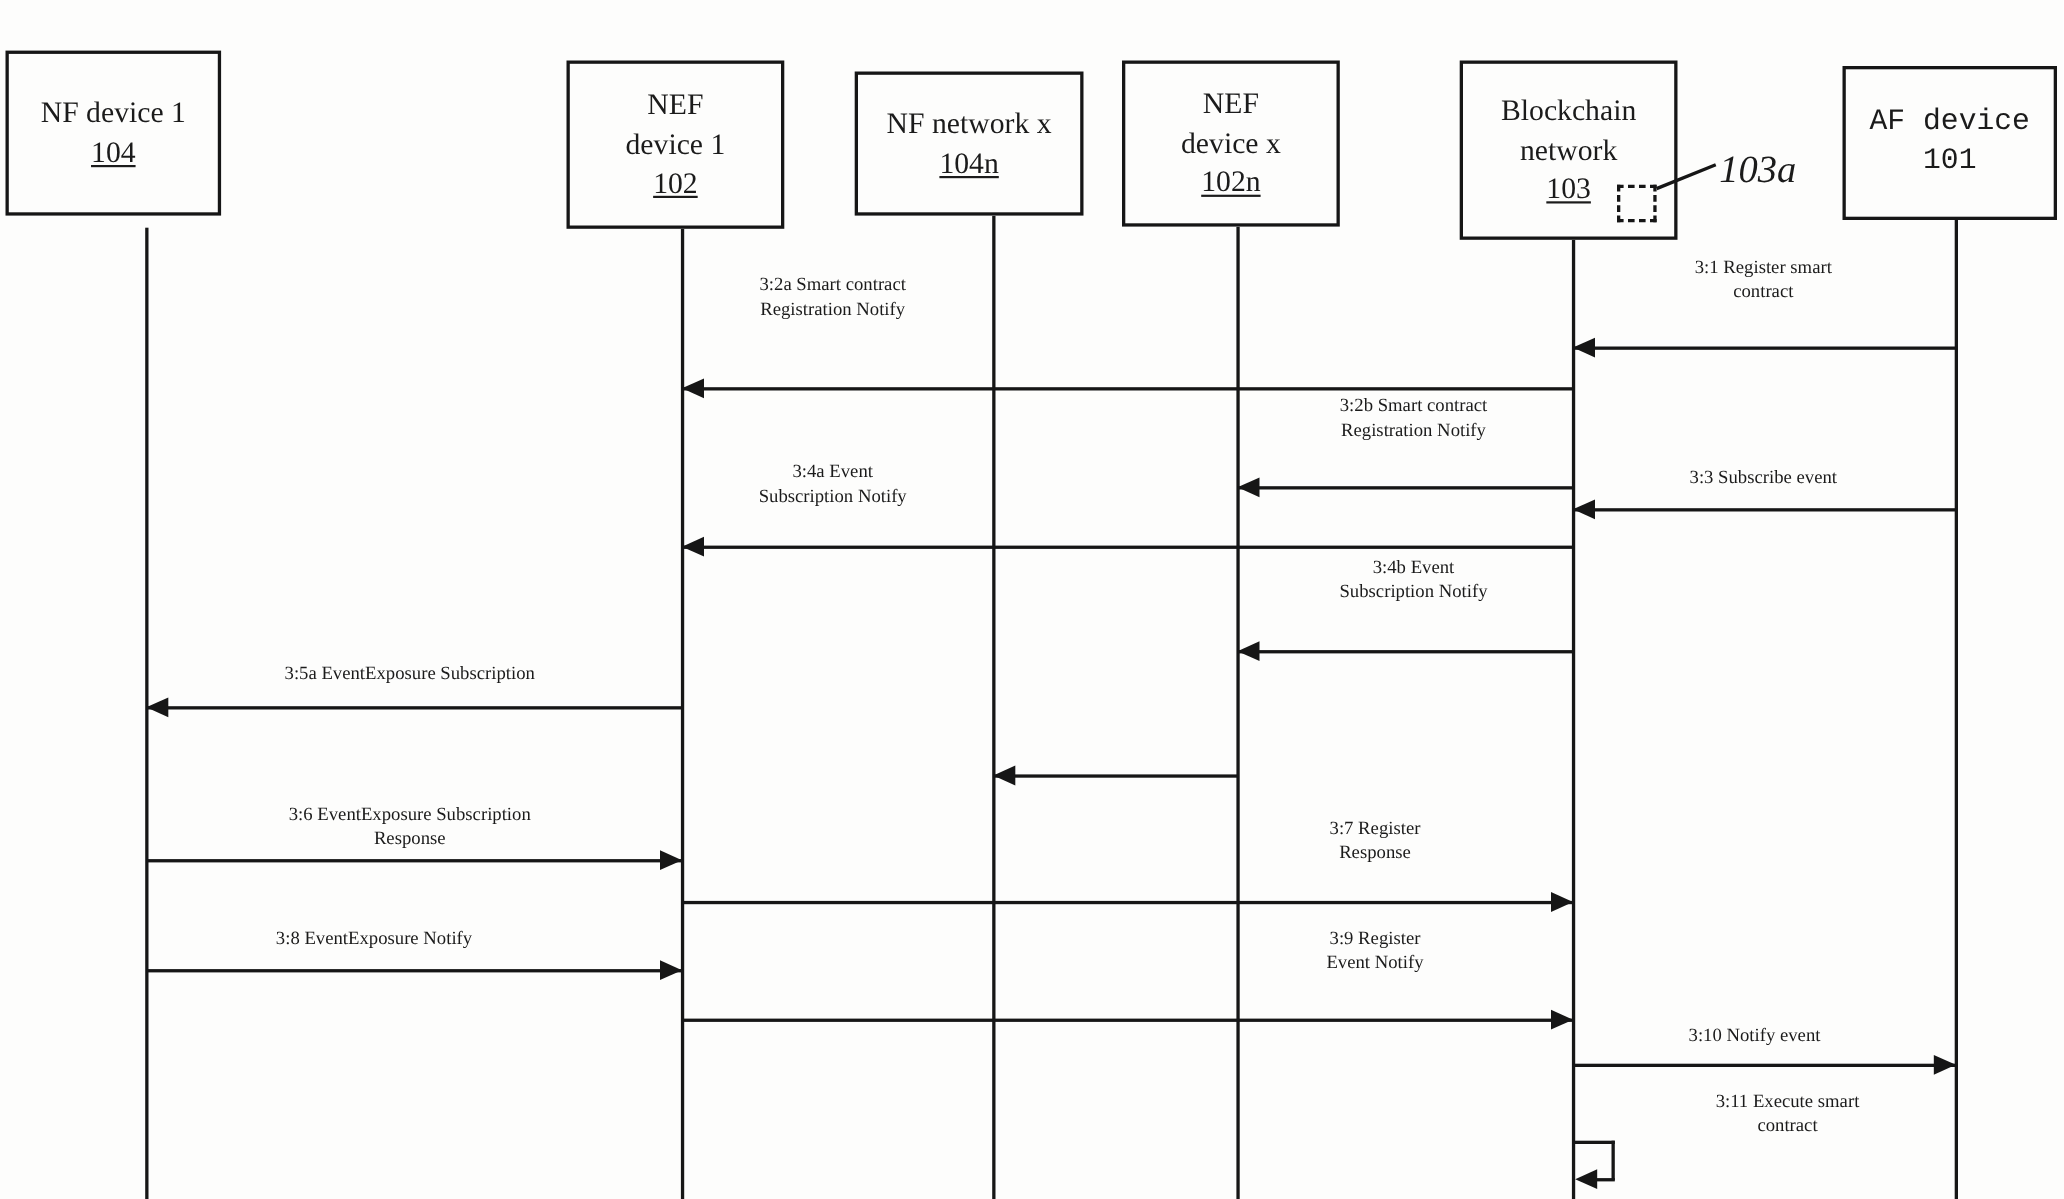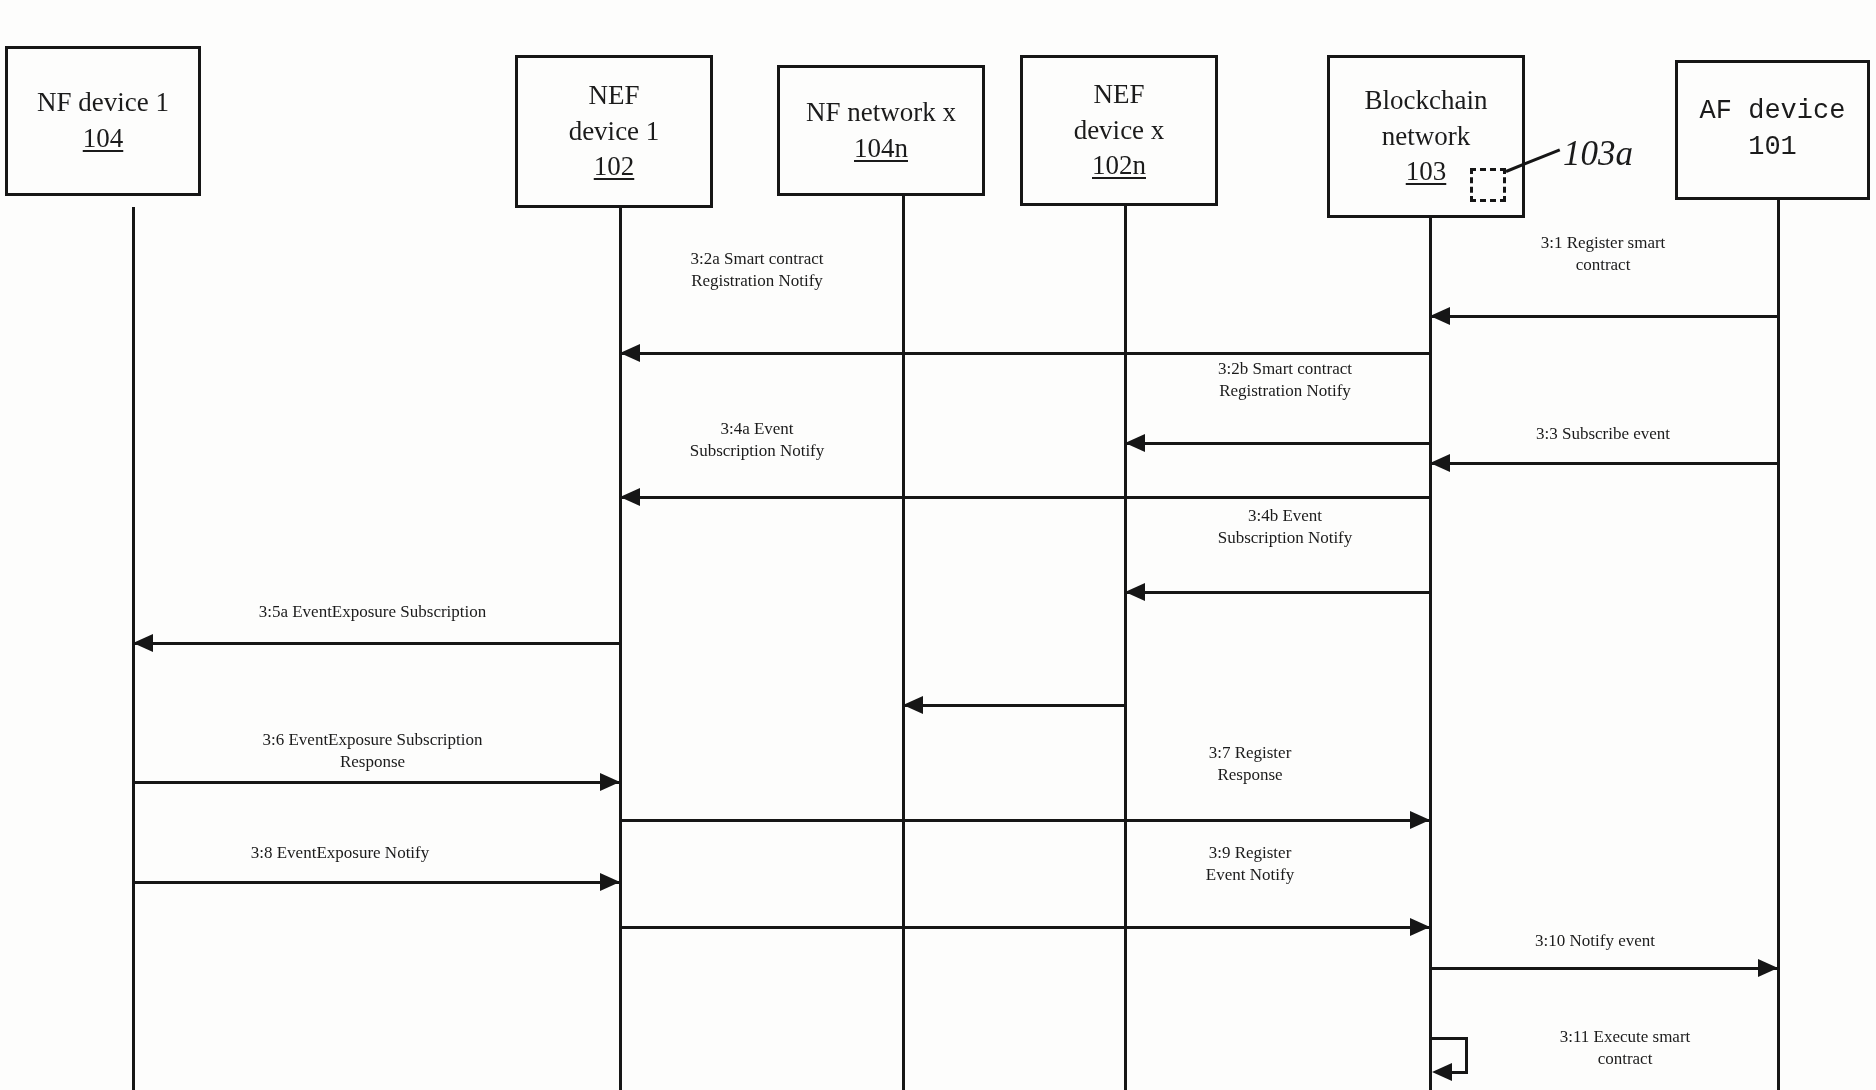--- a/index.html
+++ b/index.html
@@ -173,21 +173,21 @@
       <div>3:9 Register</div>
       <div>Event Notify</div>
     </div>
     <div class="hline" style="left: 620px; top: 926px; width: 810px;"></div>
     <div class="arrow right" style="left: 1410px; top: 918px;"></div>
     <div class="msg-label" style="left: 1440px; top: 930px; width: 310px;">
       <div>3:10 Notify event</div>
     </div>
     <div class="hline" style="left: 1430px; top: 967px; width: 348px;"></div>
     <div class="arrow right" style="left: 1758px; top: 959px;"></div>
-    <div class="msg-label" style="left: 1475px; top: 990px; width: 300px; margin-top: 36px;">
+    <div class="msg-label" style="left: 1475px; top: 990px; width: 300px;">
       <div>3:11 Execute smart</div>
       <div>contract</div>
     </div>
     <div class="hline" style="left: 1430px; top: 1037px; width: 38px;"></div>
     <div class="vline" style="left: 1465px; top: 1037px; height: 36px;"></div>
     <div class="hline" style="left: 1446px; top: 1071px; width: 22px;"></div>
     <div class="arrow left" style="left: 1432px; top: 1063px;"></div>
   </div>
 
 </body></html>

